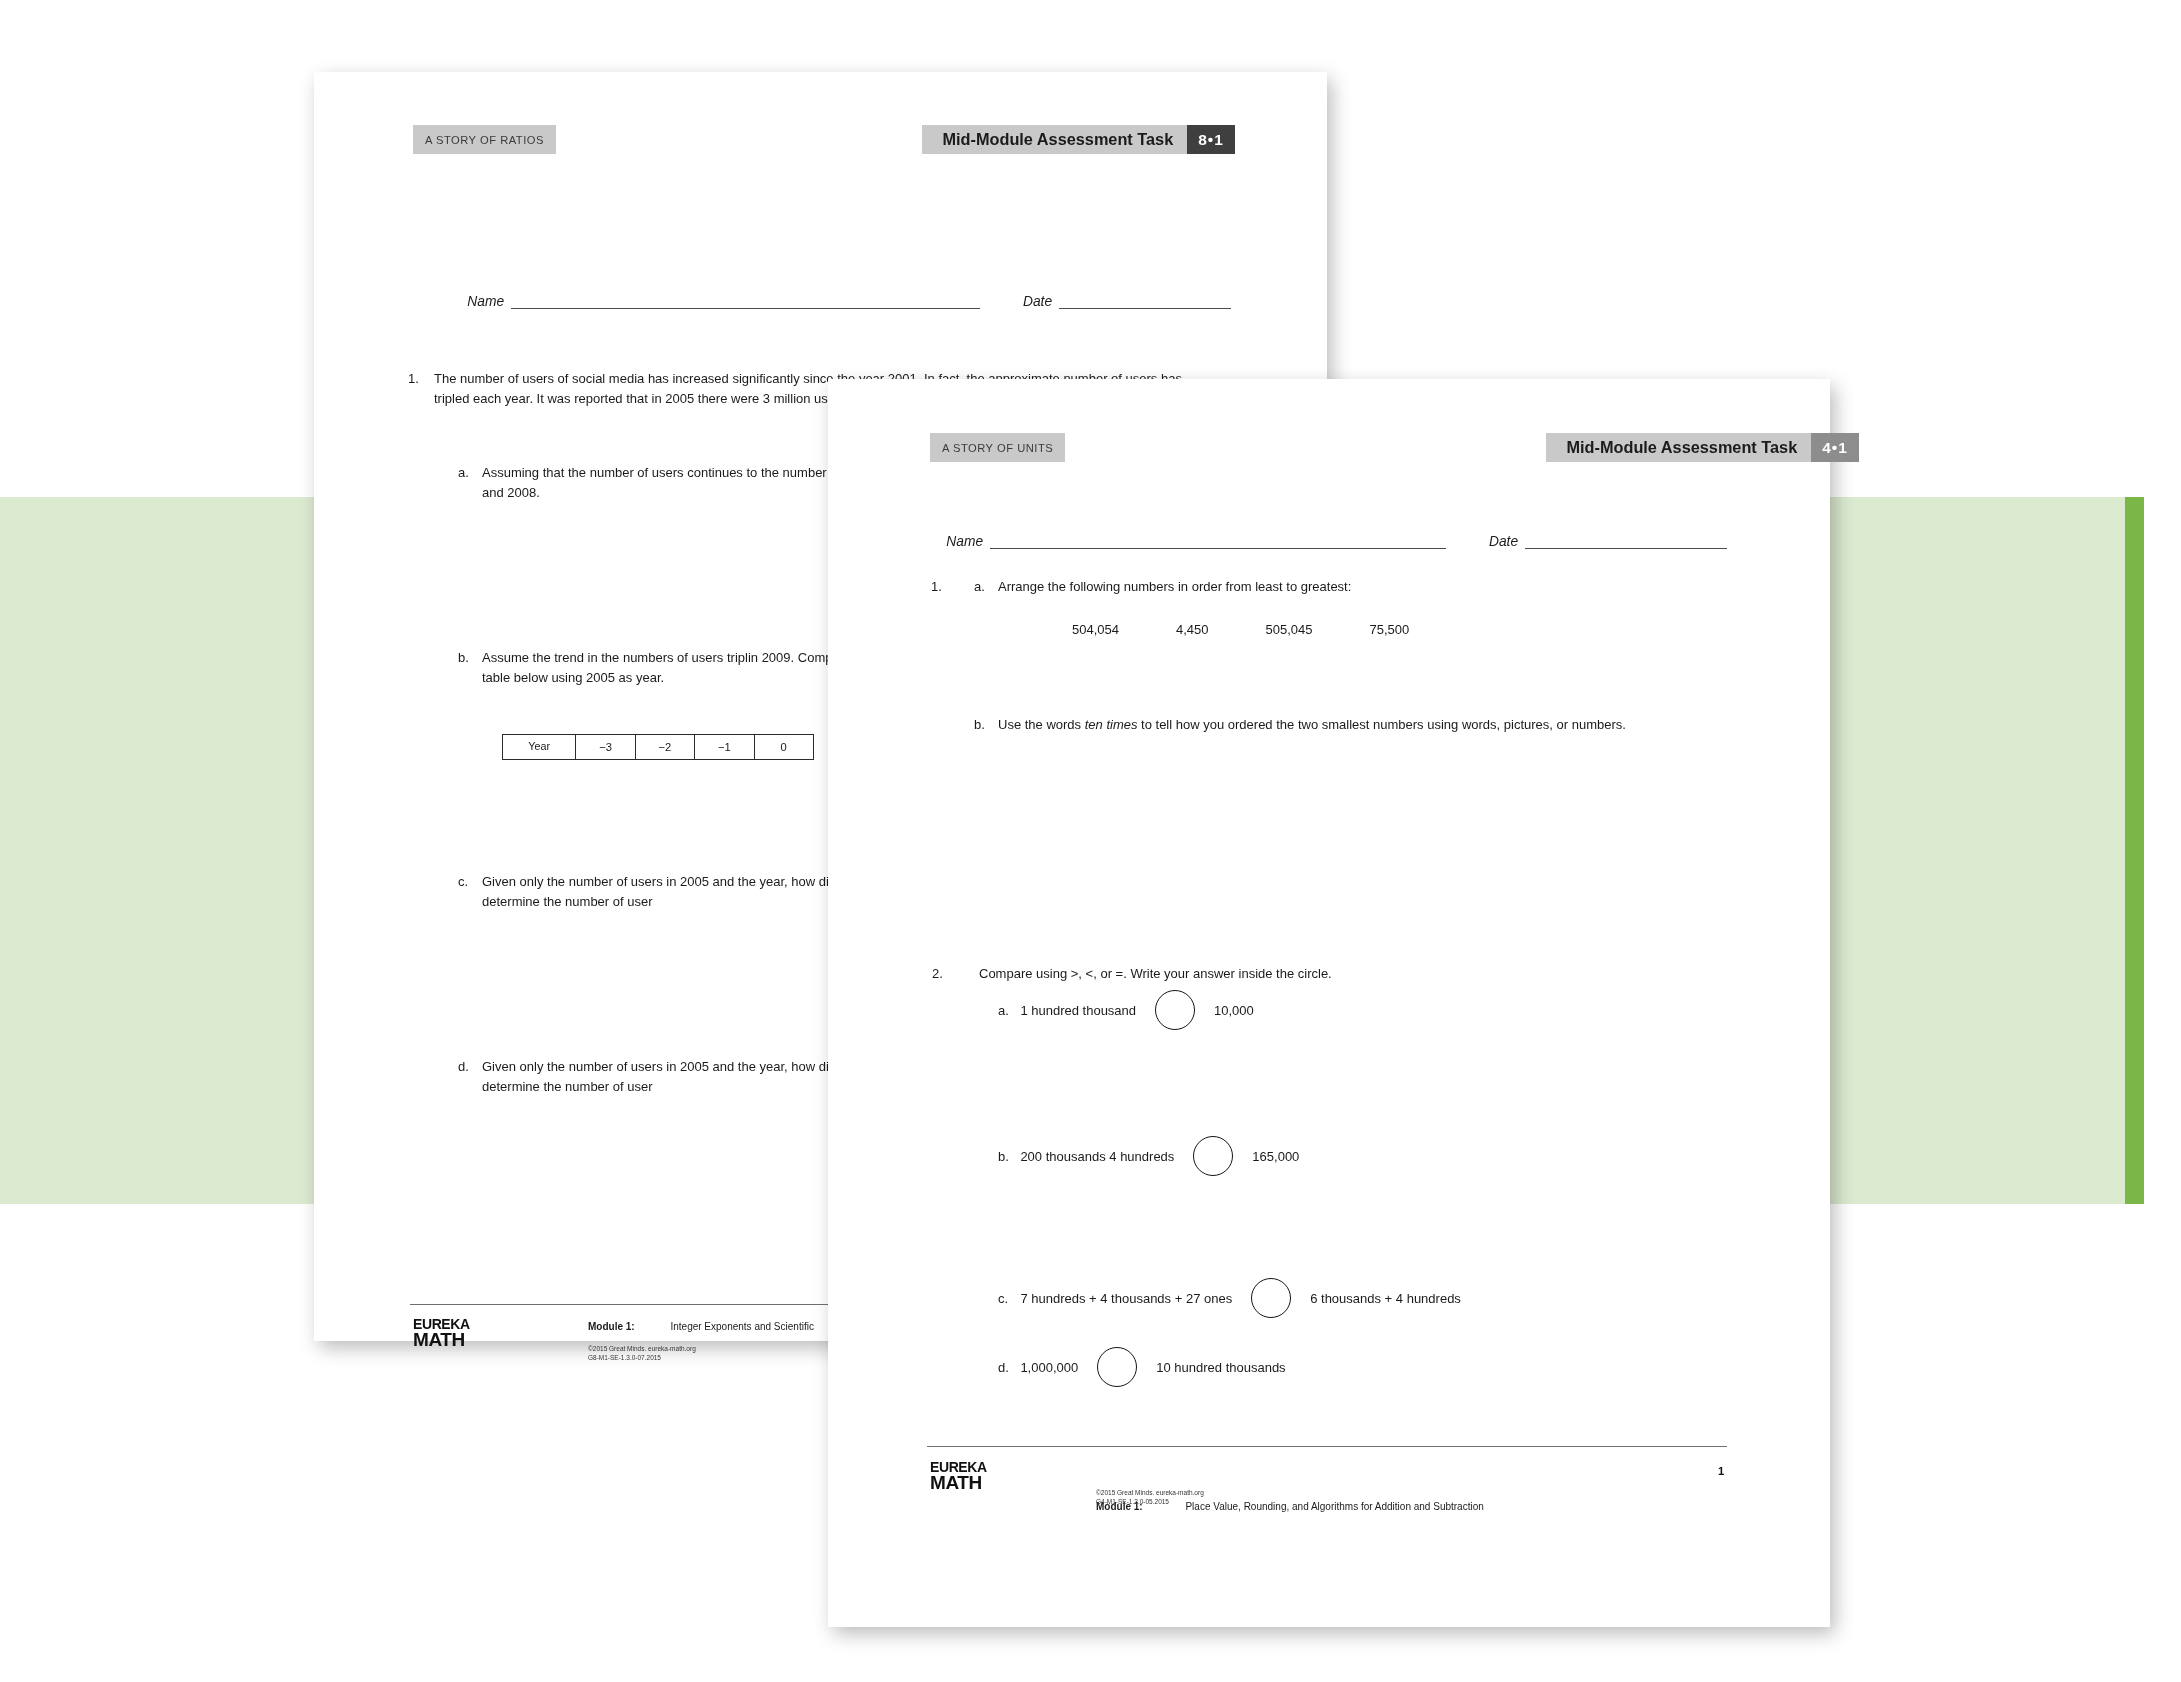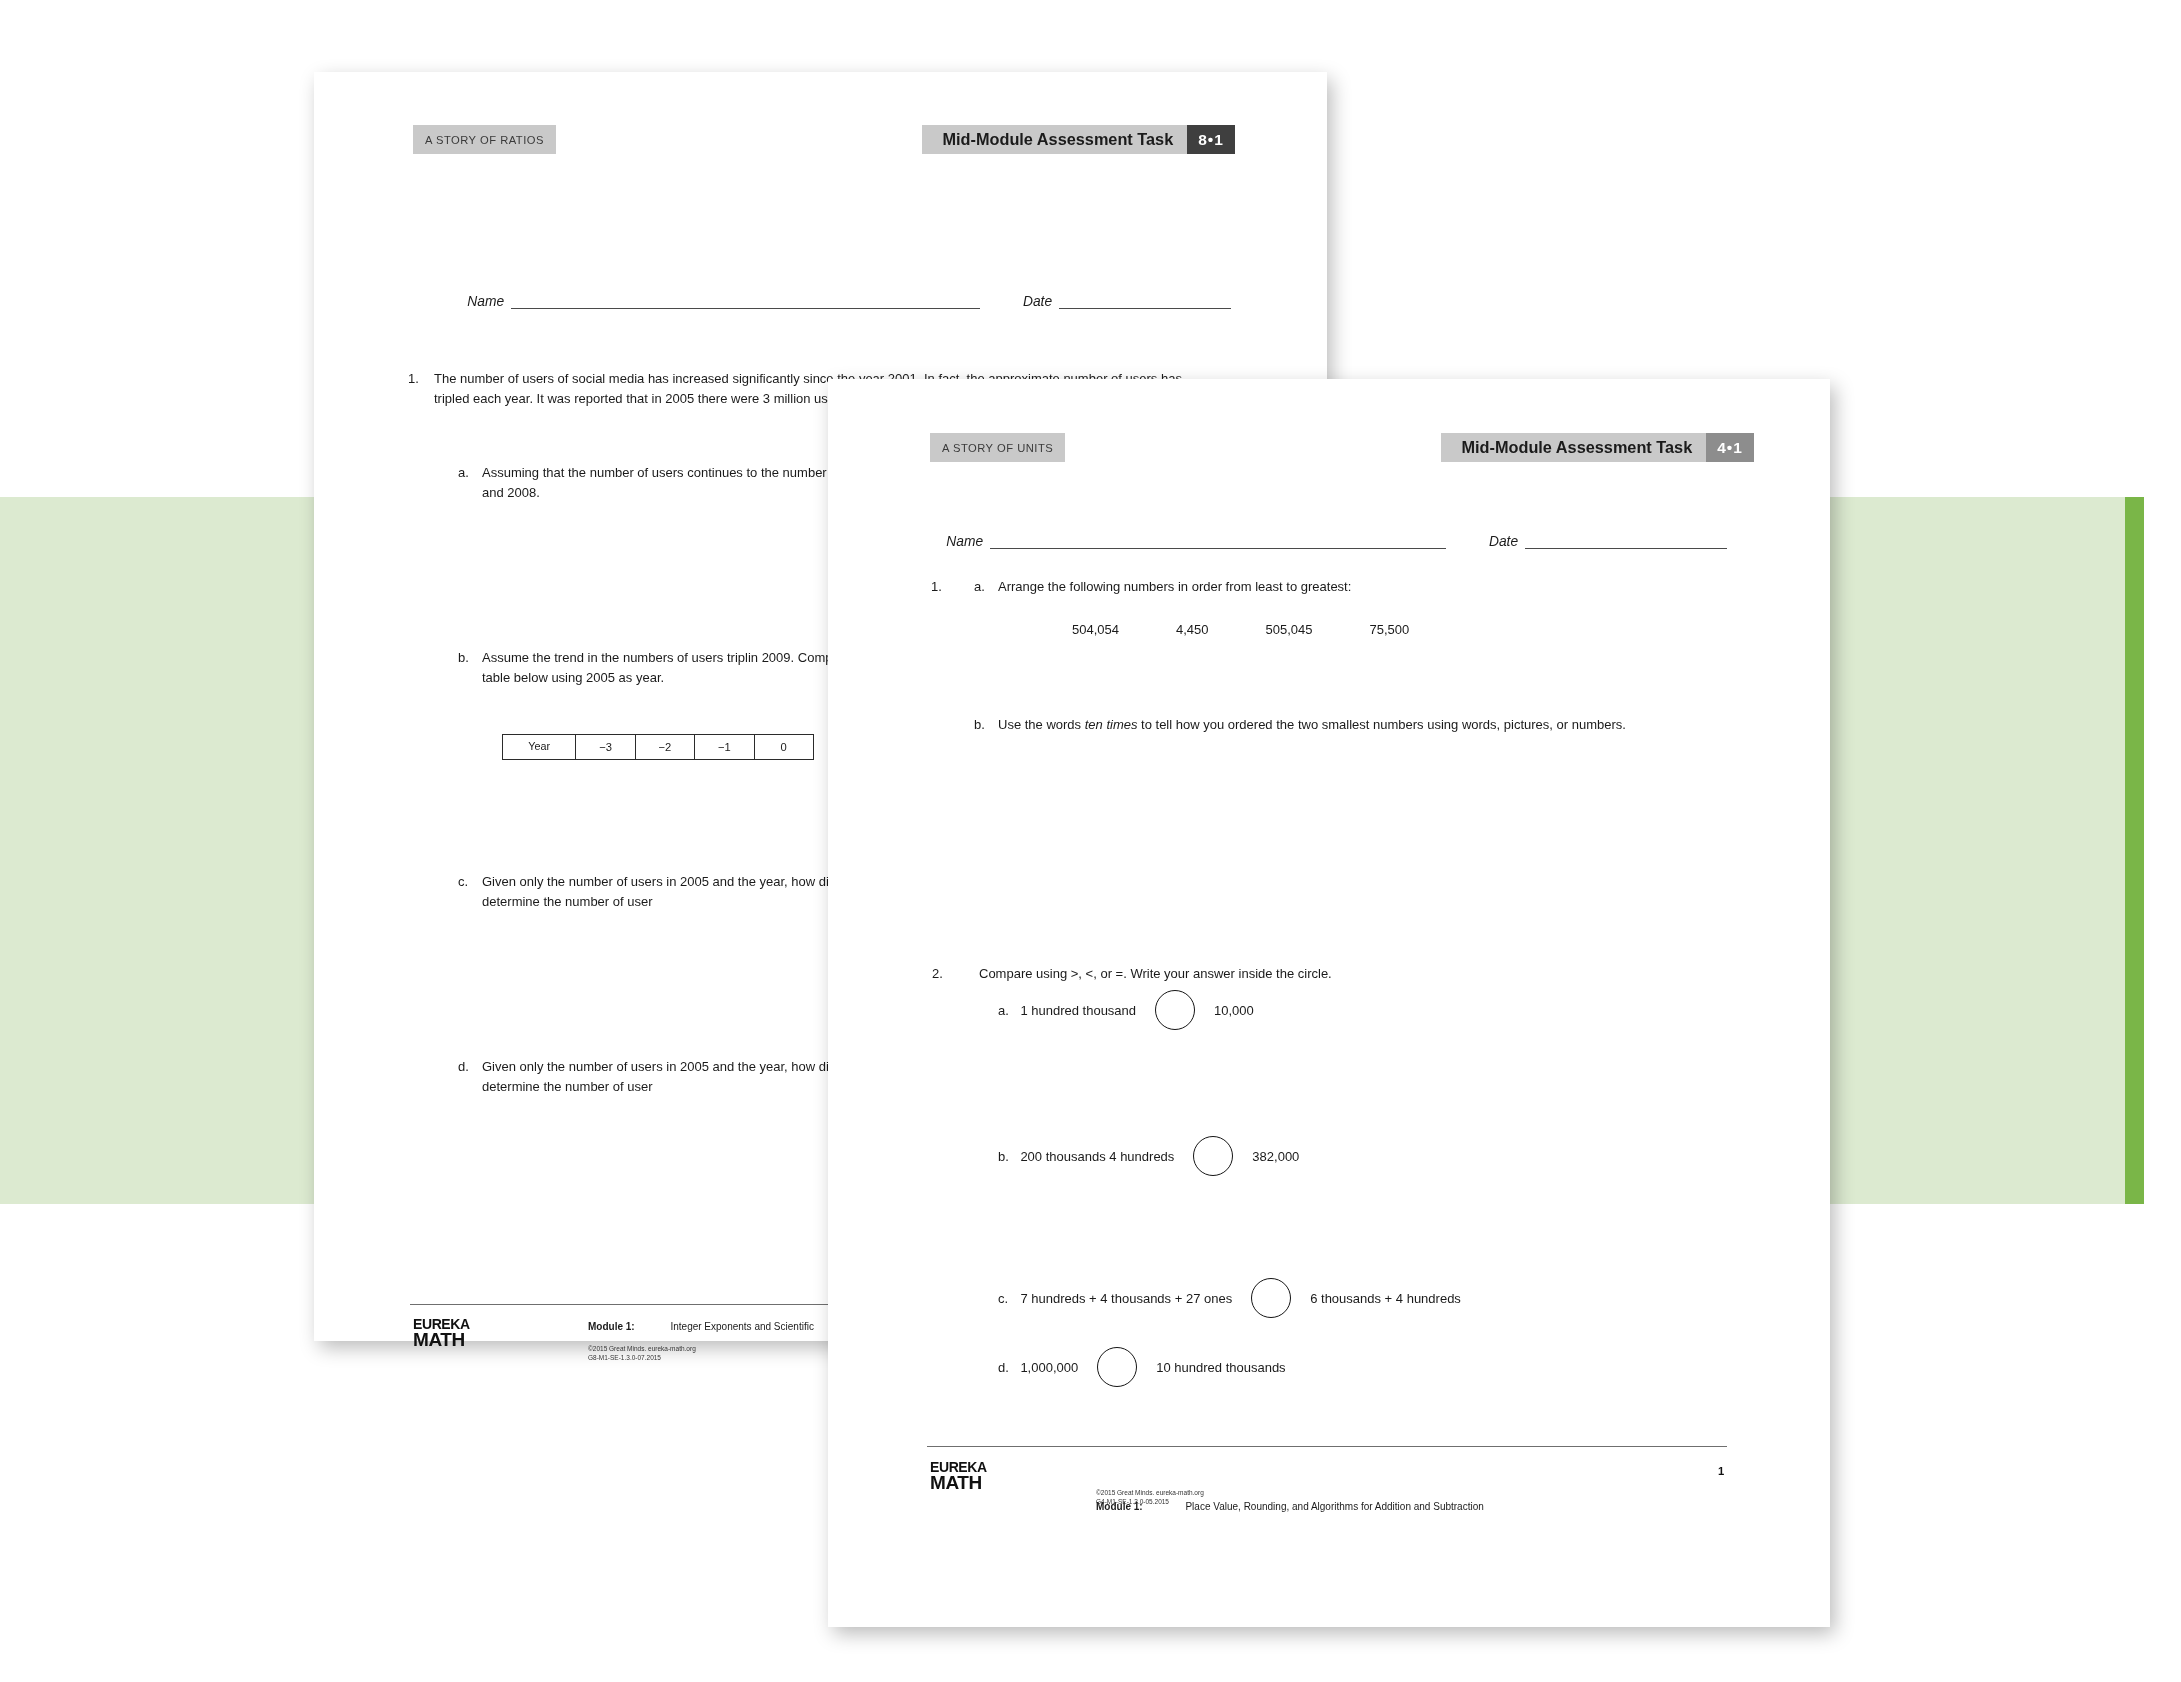--- a/index.html
+++ b/index.html
@@ -278,21 +278,21 @@
   <div class="footer-meta" style="left:274px; top:1249px;">
     <span class="mod">Module 1:</span>
     <span style="margin-left:33px;">Integer Exponents and Scientific</span>
   </div>
   <div class="copyright" style="left:274px; top:1273px; white-space:pre-line;">©2015 Great Minds. eureka-math.org
 G8-M1-SE-1.3.0-07.2015</div>
 </div>
 
 <div class="sheet sheet-front">
 
-  <div class="doc-header" style="left:102px; top:54px; width:824px;">
+  <div class="doc-header" style="left:102px; top:54px; width:929px;">
     <div class="hdr-left">A STORY OF UNITS</div>
     <div class="hdr-spacer"></div>
     <div class="hdr-title">Mid-Module Assessment Task</div>
     <div class="hdr-badge light">4•1</div>
   </div>
 
   <div class="namedate" style="left:99px; top:155px; width:800px;">
     <span class="lbl">Name</span>
     <span class="rule" style="width:456px;"></span>
     <span class="lbl" style="margin-left:43px;">Date</span>
@@ -327,21 +327,21 @@
     <span class="letter">a.</span>
     <span>1 hundred thousand</span>
     <span class="circle"></span>
     <span>10,000</span>
   </div>
 
   <div class="cmp" style="left:170px; top:757px;">
     <span class="letter">b.</span>
     <span>200 thousands 4 hundreds</span>
     <span class="circle"></span>
-    <span>382,000</span>
+    <span>165,000</span>
   </div>
 
   <div class="cmp" style="left:170px; top:899px;">
     <span class="letter">c.</span>
     <span>7 hundreds + 4 thousands + 27 ones</span>
     <span class="circle"></span>
     <span>6 thousands + 4 hundreds</span>
   </div>
 
   <div class="cmp" style="left:170px; top:968px;">

